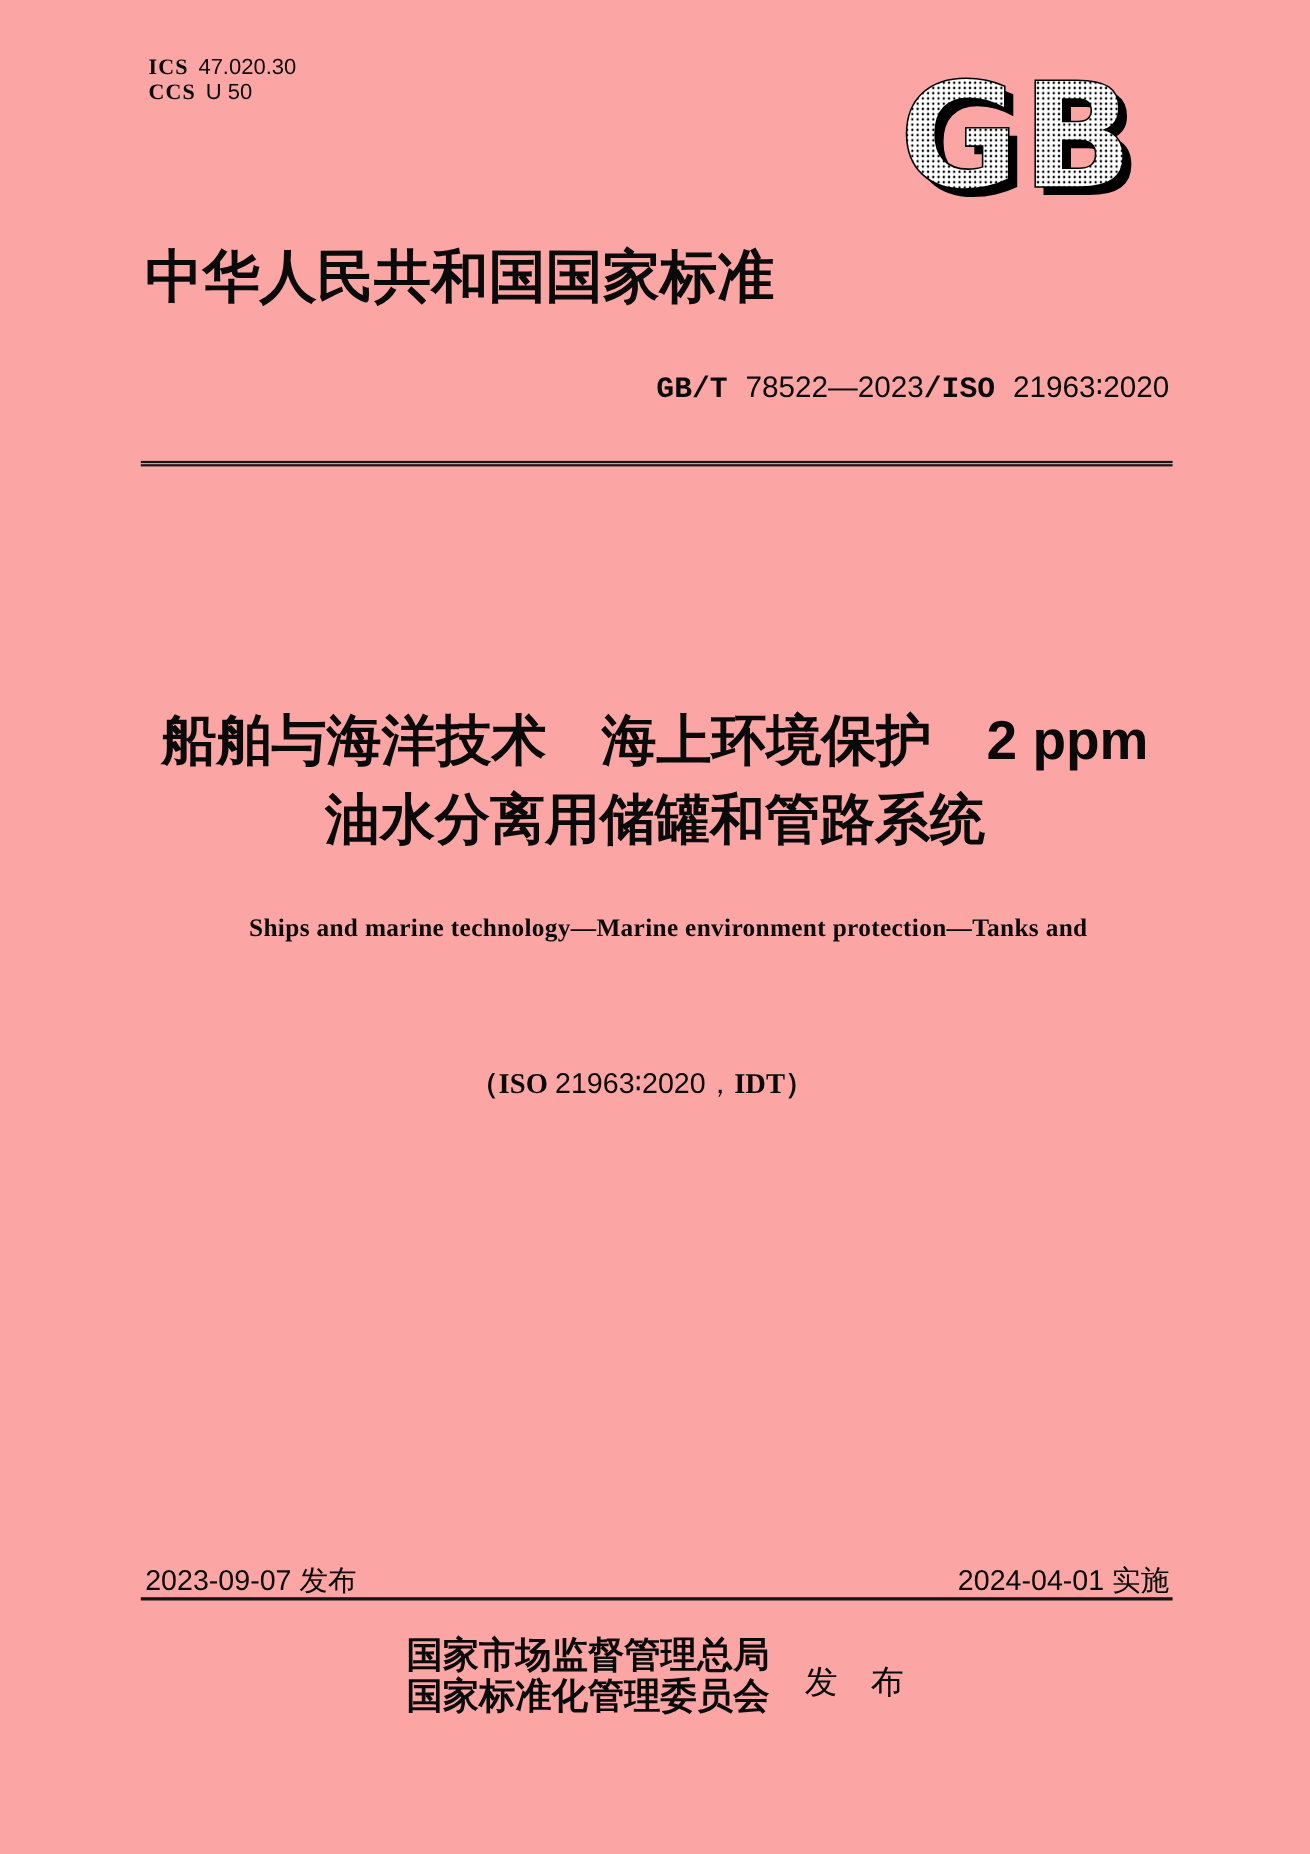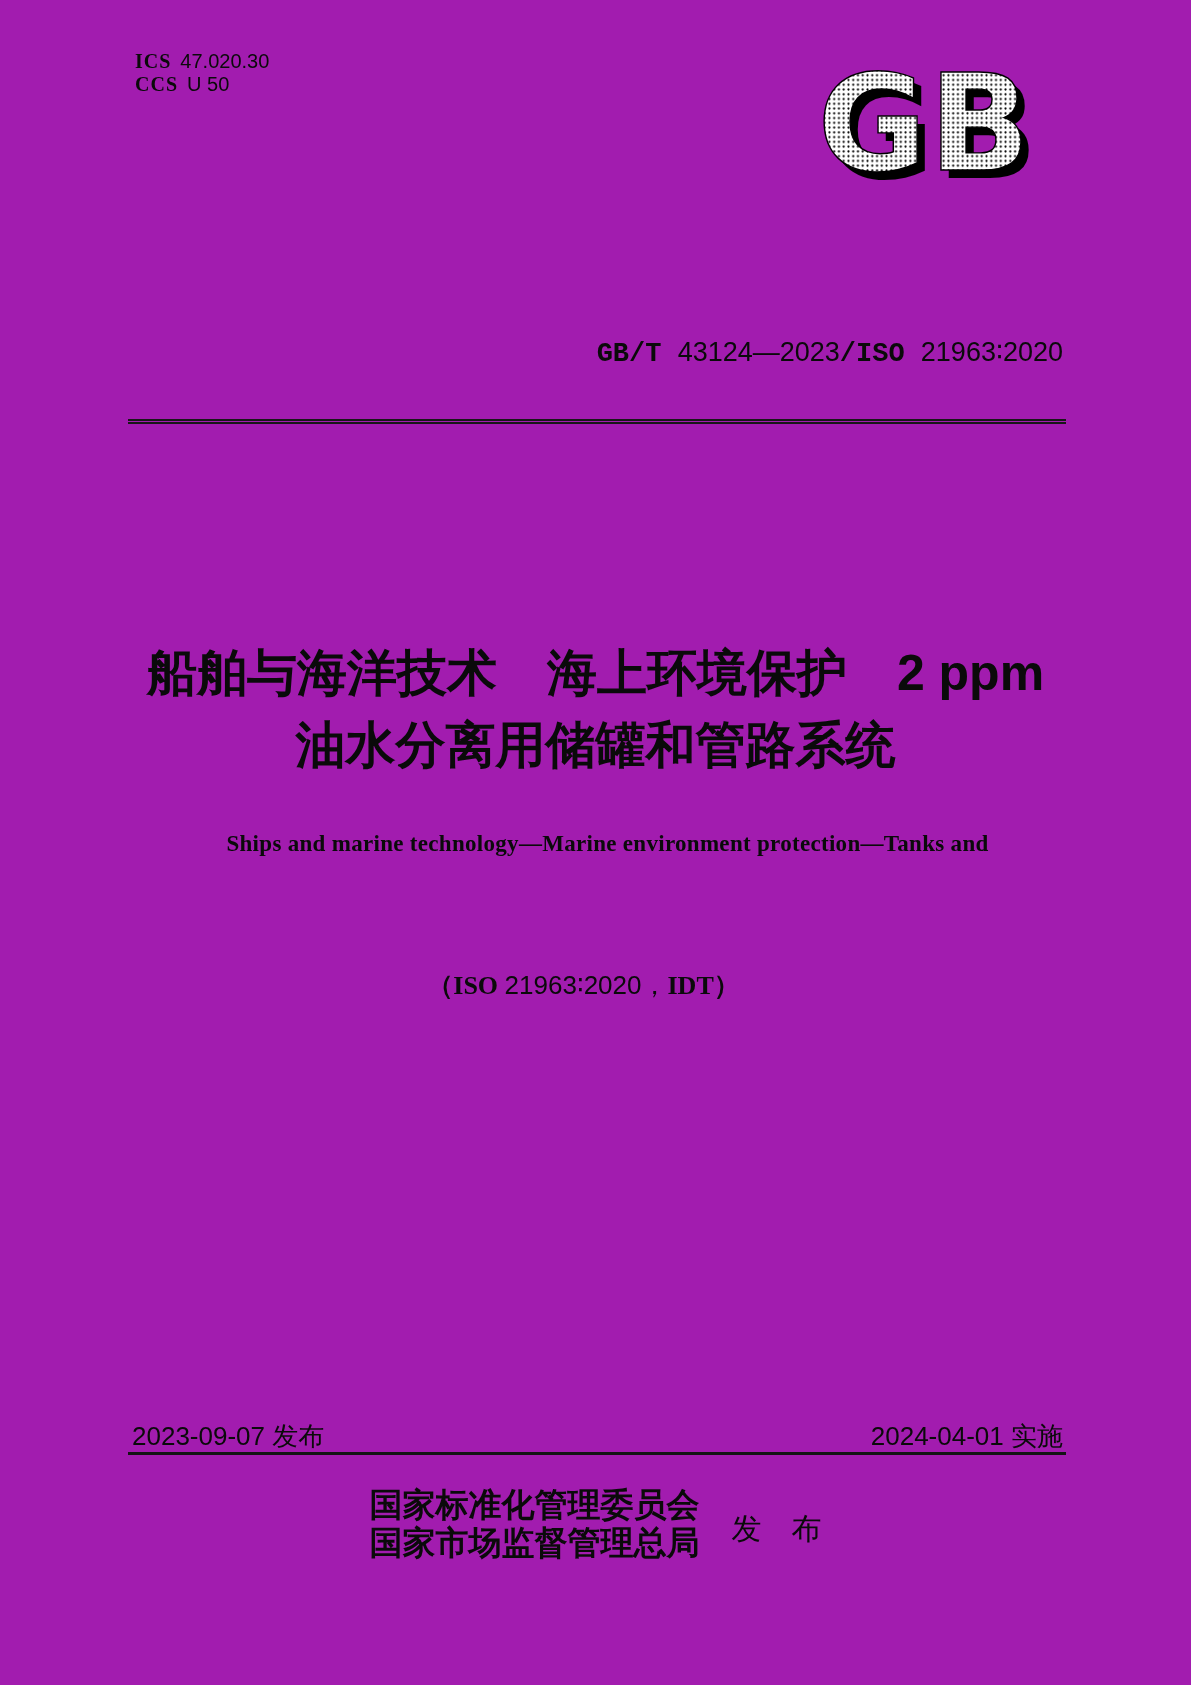--- a/index.html
+++ b/index.html
@@ -1,20 +1,20 @@
 <!DOCTYPE html>
 <html><head>
 <meta charset="utf-8">
 <style>
   html,body{margin:0;padding:0;background:#888;}
   .page{
     position:relative;
     width:1191px;height:1685px;
     margin:0 auto;
-    background:#a21caf;
+    background:#fca5a5;
     overflow:hidden;
     font-family:"Liberation Serif","DejaVu Serif",serif;
     color:#0a0a0a;
   }
   .serif{font-family:Liberation Mono, monospace;}
 
   
   .codes{position:absolute;left:135px;top:50px;font-size:20px;line-height:23px;}
   .codes .row{white-space:nowrap;}
   .codes .lbl{font-weight:700;letter-spacing:1px;}
@@ -112,42 +112,45 @@
     <defs>
       <pattern id="halftone" width="5" height="5" patternUnits="userSpaceOnUse">
         <rect width="5" height="5" fill="#ffffff"></rect>
         <circle cx="2.5" cy="2.5" r="1.15" fill="#000000"></circle>
       </pattern>
     </defs>
     <text x="18" y="115" font-family="'DejaVu Sans','Liberation Sans',sans-serif" font-weight="bold" font-size="140" letter-spacing="2" fill="#000000">GB</text>
     <text x="10" y="107" font-family="'DejaVu Sans','Liberation Sans',sans-serif" font-weight="bold" font-size="140" letter-spacing="2" fill="url(#halftone)" stroke="#000000" stroke-width="1.5">GB</text>
   </svg>
 
+  <div class="heading">
+    <span>中华人民共和国国家标准</span>
+  </div>
 
   <div class="std-number">
-    <span class="b serif">GB/T </span><span class="n">43124—2023</span><span class="b serif">/ISO </span><span class="n">21963∶2020</span>
+    <span class="b serif">GB/T </span><span class="n">78522—2023</span><span class="b serif">/ISO </span><span class="n">21963∶2020</span>
   </div>
 
   <div class="rule-top"></div>
 
   <div class="cn-title l1">船舶与海洋技术　海上环境保护　2 ppm</div>
   <div class="cn-title l2">油水分离用储罐和管路系统</div>
 
   <div class="en-title l1">Ships and marine technology—Marine environment protection—Tanks and</div>
 
   <div class="iso-note">
     <span class="b">（ISO </span><span class="n">21963∶2020</span><span>，</span><span class="b">IDT）</span>
   </div>
 
   <div class="date left">2023-09-07 发布</div>
   <div class="date right">2024-04-01 实施</div>
 
   <div class="rule-bottom"></div>
 
   <div class="publisher-group">
     <div class="pub-col">
+      <div class="pub-line">国家市场监督管理总局</div>
       <div class="pub-line">国家标准化管理委员会</div>
-      <div class="pub-line">国家市场监督管理总局</div>
     </div>
     <div class="release">发　布</div>
   </div>
 
 </div>
 
 </body></html>

